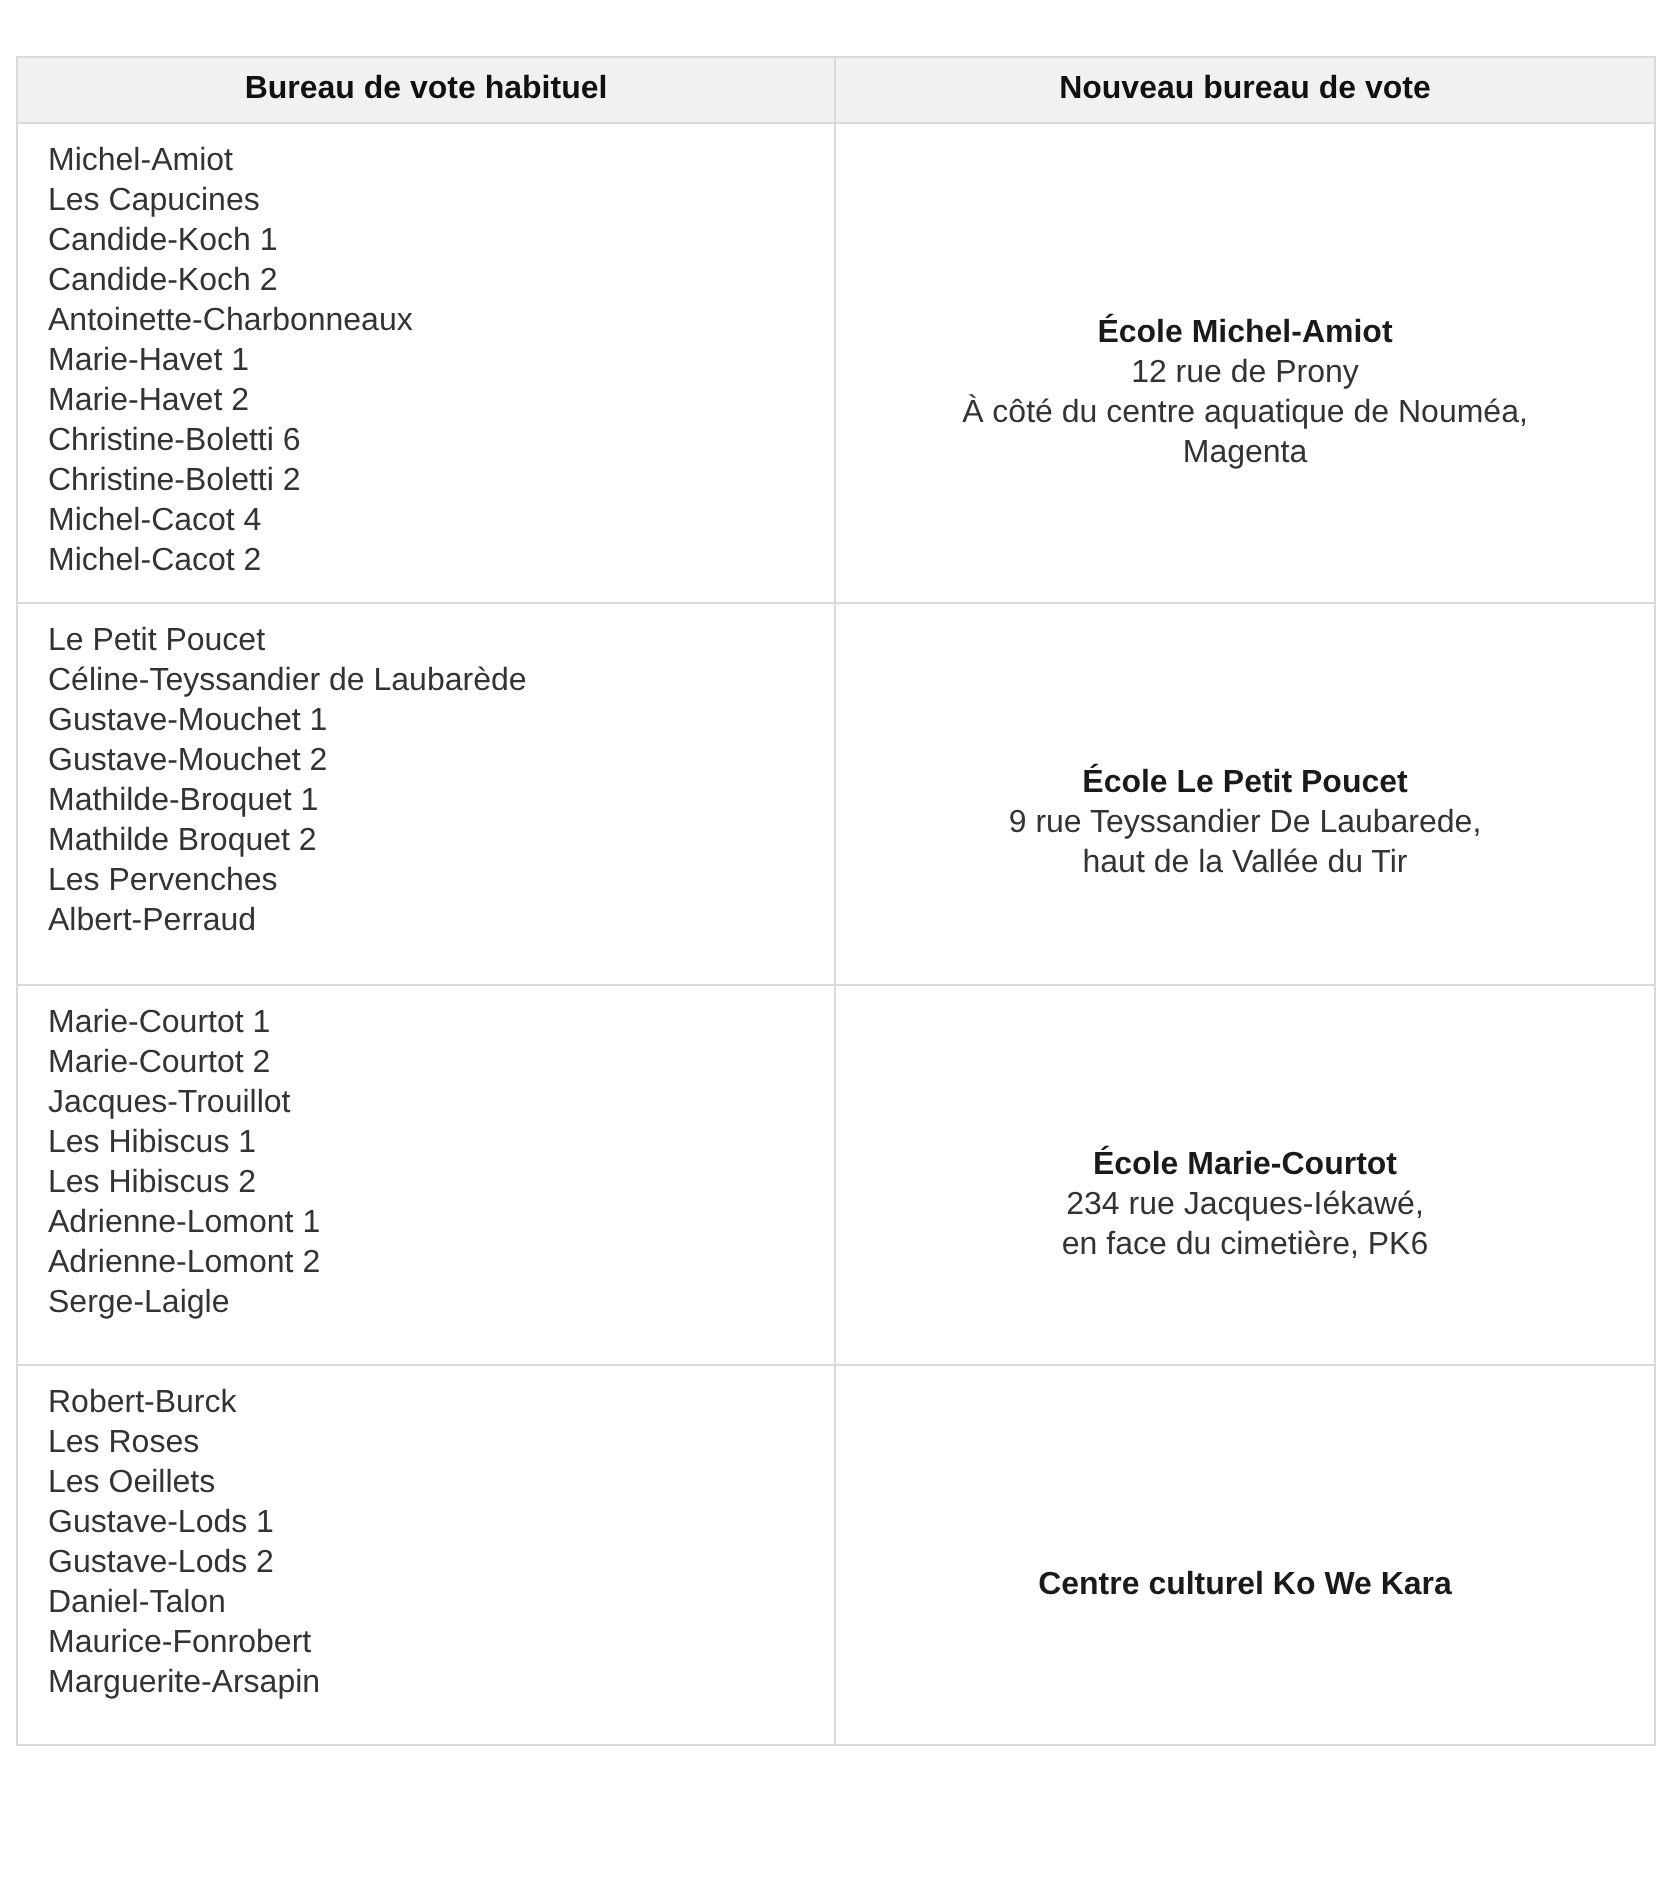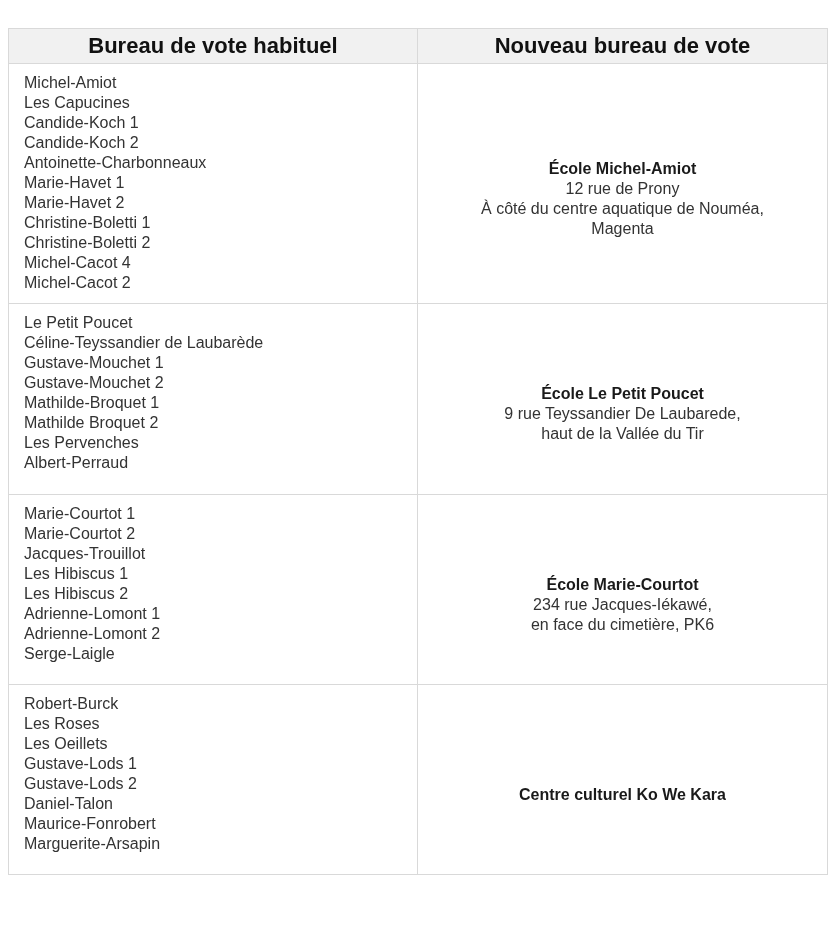--- a/index.html
+++ b/index.html
@@ -29,21 +29,21 @@
   }
   table.vote-table th,
   table.vote-table td {
     border: 1px solid var(--border, #d9d9d9);
   }
   table.vote-table th {
     height: 33px;
     background: var(--header-bg, #f1f1f1);
     color: var(--heading-text, #111);
     font-weight: bold;
-    font-size: 22px;
+    font-size: 16px;
     text-align: center;
     vertical-align: middle;
     padding: 4px 8px;
   }
   td.old-cell {
     vertical-align: top;
     text-align: left;
     padding: 9px 14px 10px 15px;
     line-height: 20px;
   }
@@ -81,21 +81,21 @@
   <tbody>
     <tr class="r1">
       <td class="old-cell">
           <div>Michel-Amiot</div>
           <div>Les Capucines</div>
           <div>Candide-Koch 1</div>
           <div>Candide-Koch 2</div>
           <div>Antoinette-Charbonneaux</div>
           <div>Marie-Havet 1</div>
           <div>Marie-Havet 2</div>
-          <div>Christine-Boletti 1</div>
+          <div>Christine-Boletti 6</div>
           <div>Christine-Boletti 2</div>
           <div>Michel-Cacot 4</div>
           <div>Michel-Cacot 2</div>
         </td>
       <td class="new-cell">
         <div class="venue-name">École Michel-Amiot</div>
         <div class="venue-address">
             <div>12 rue de Prony</div>
             <div>À côté du centre aquatique de Nouméa,</div>
             <div>Magenta</div>

